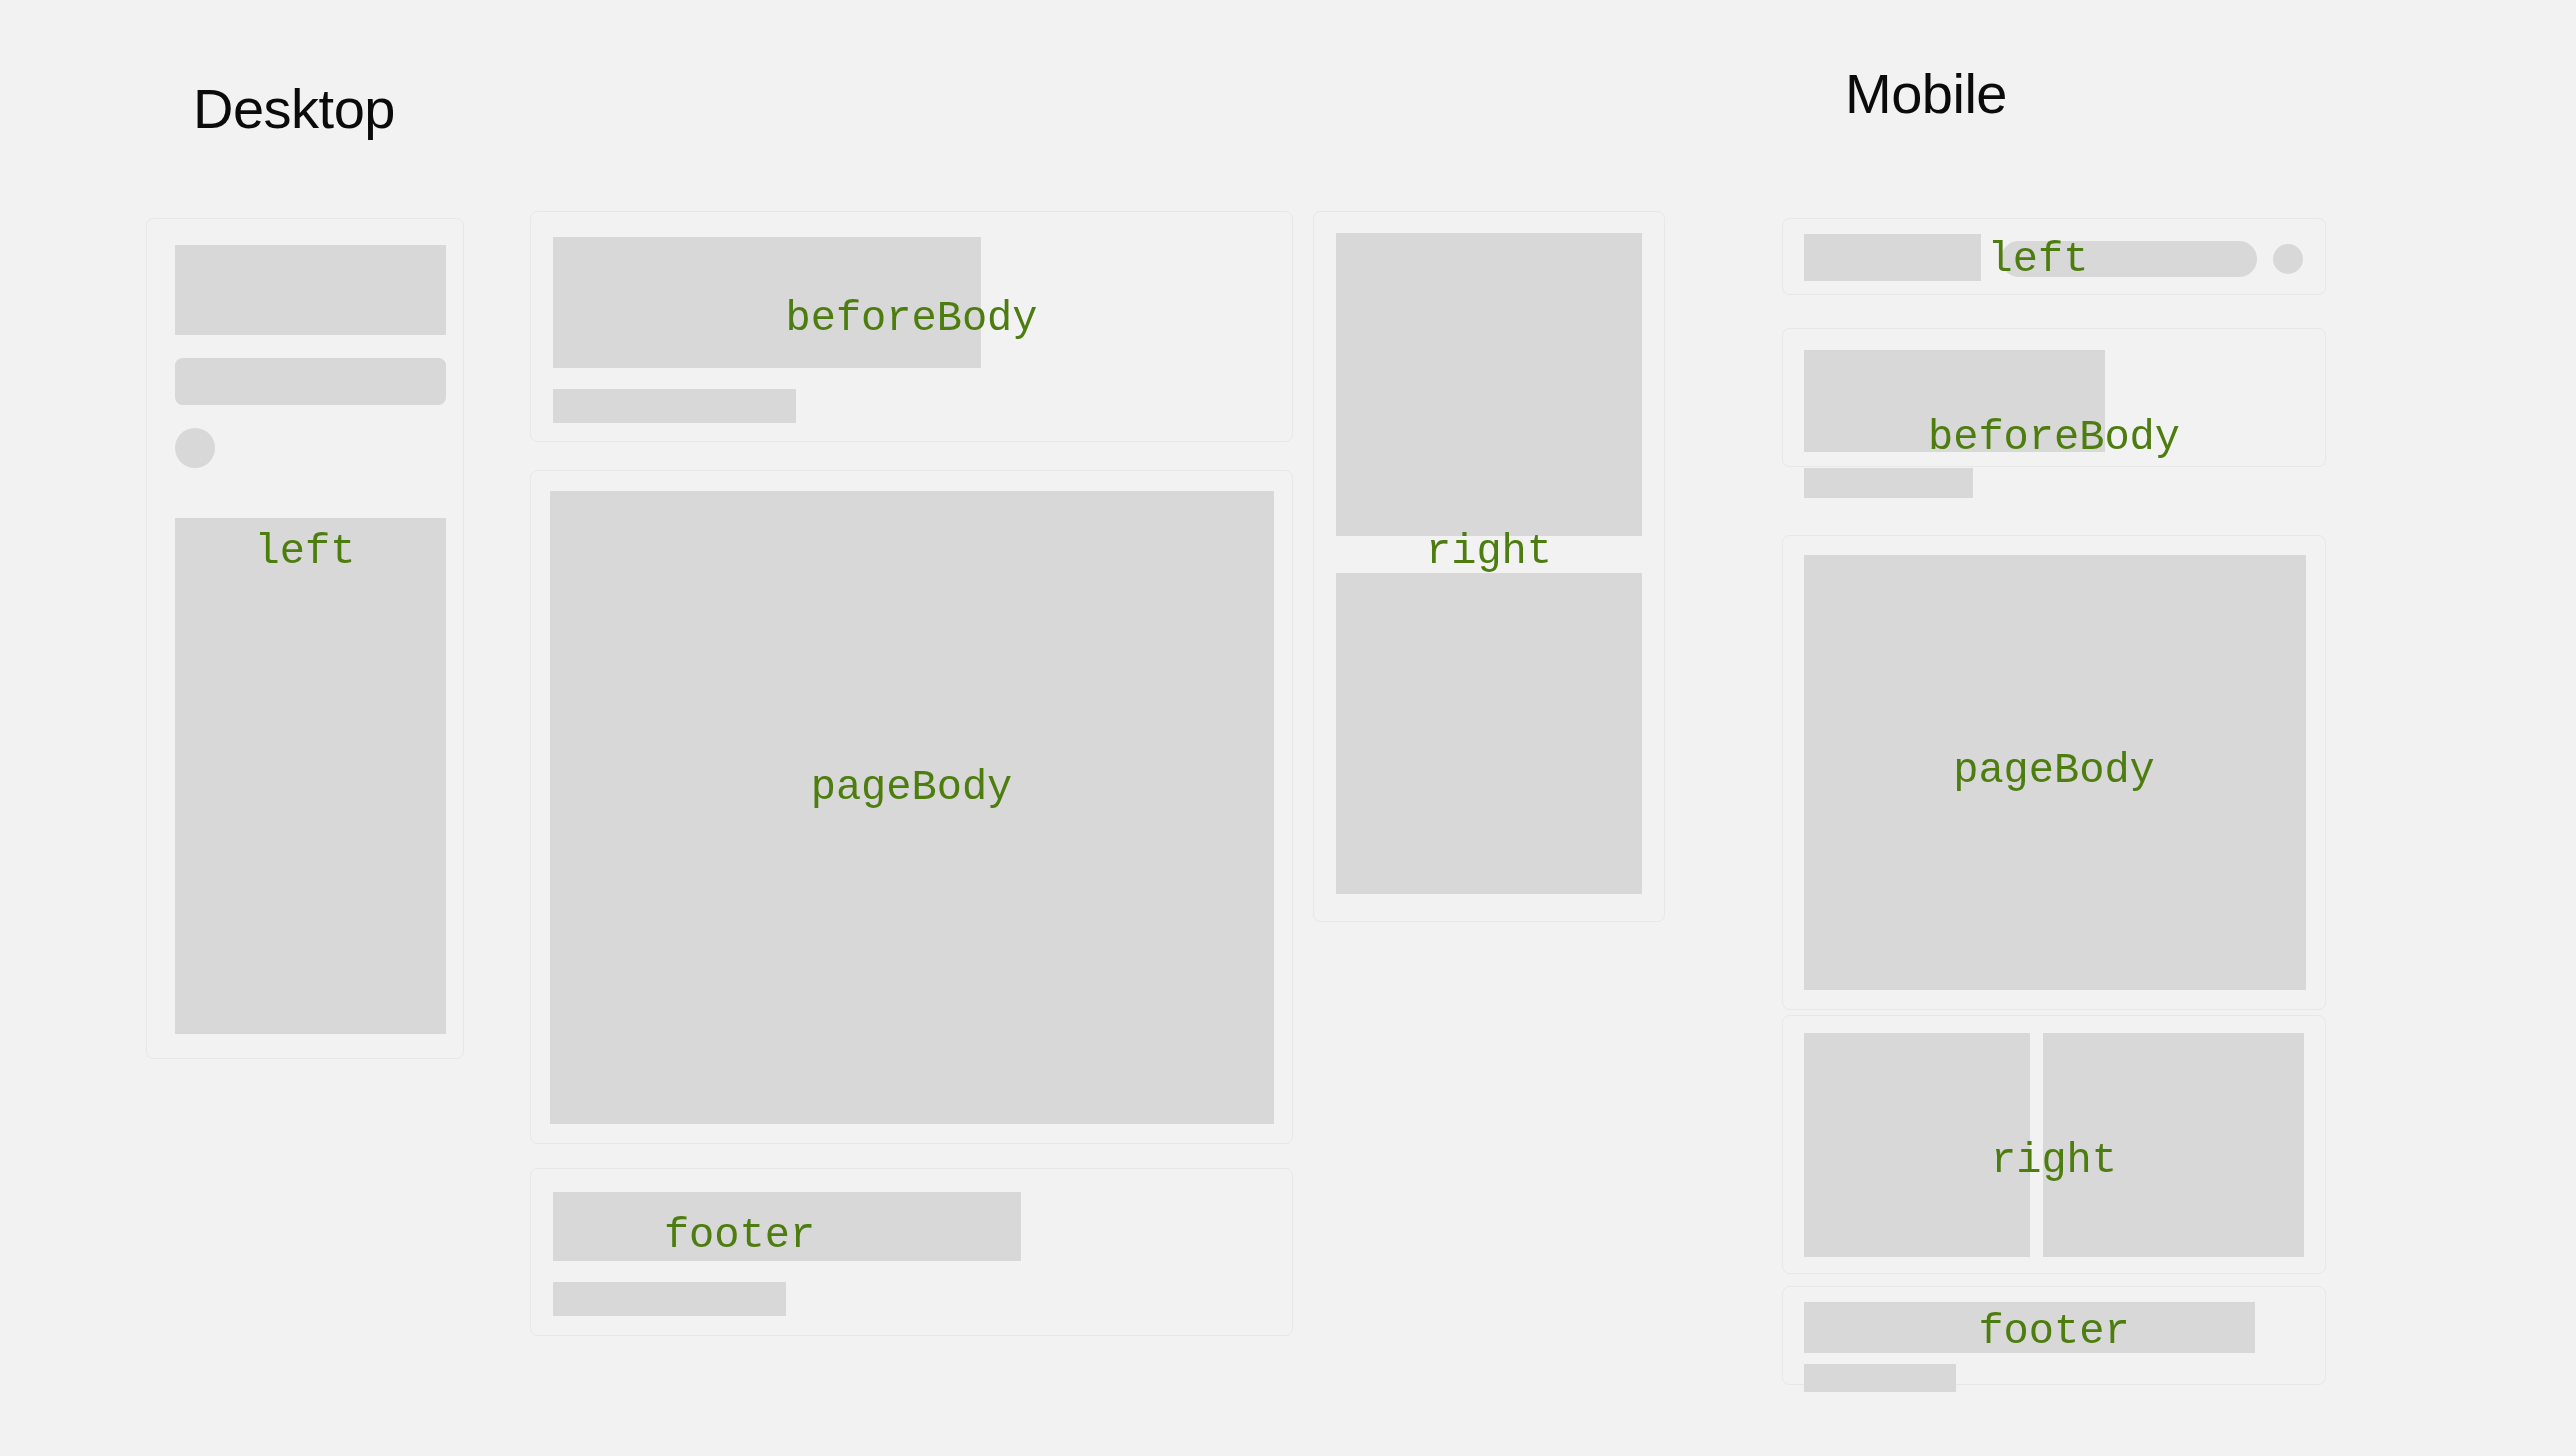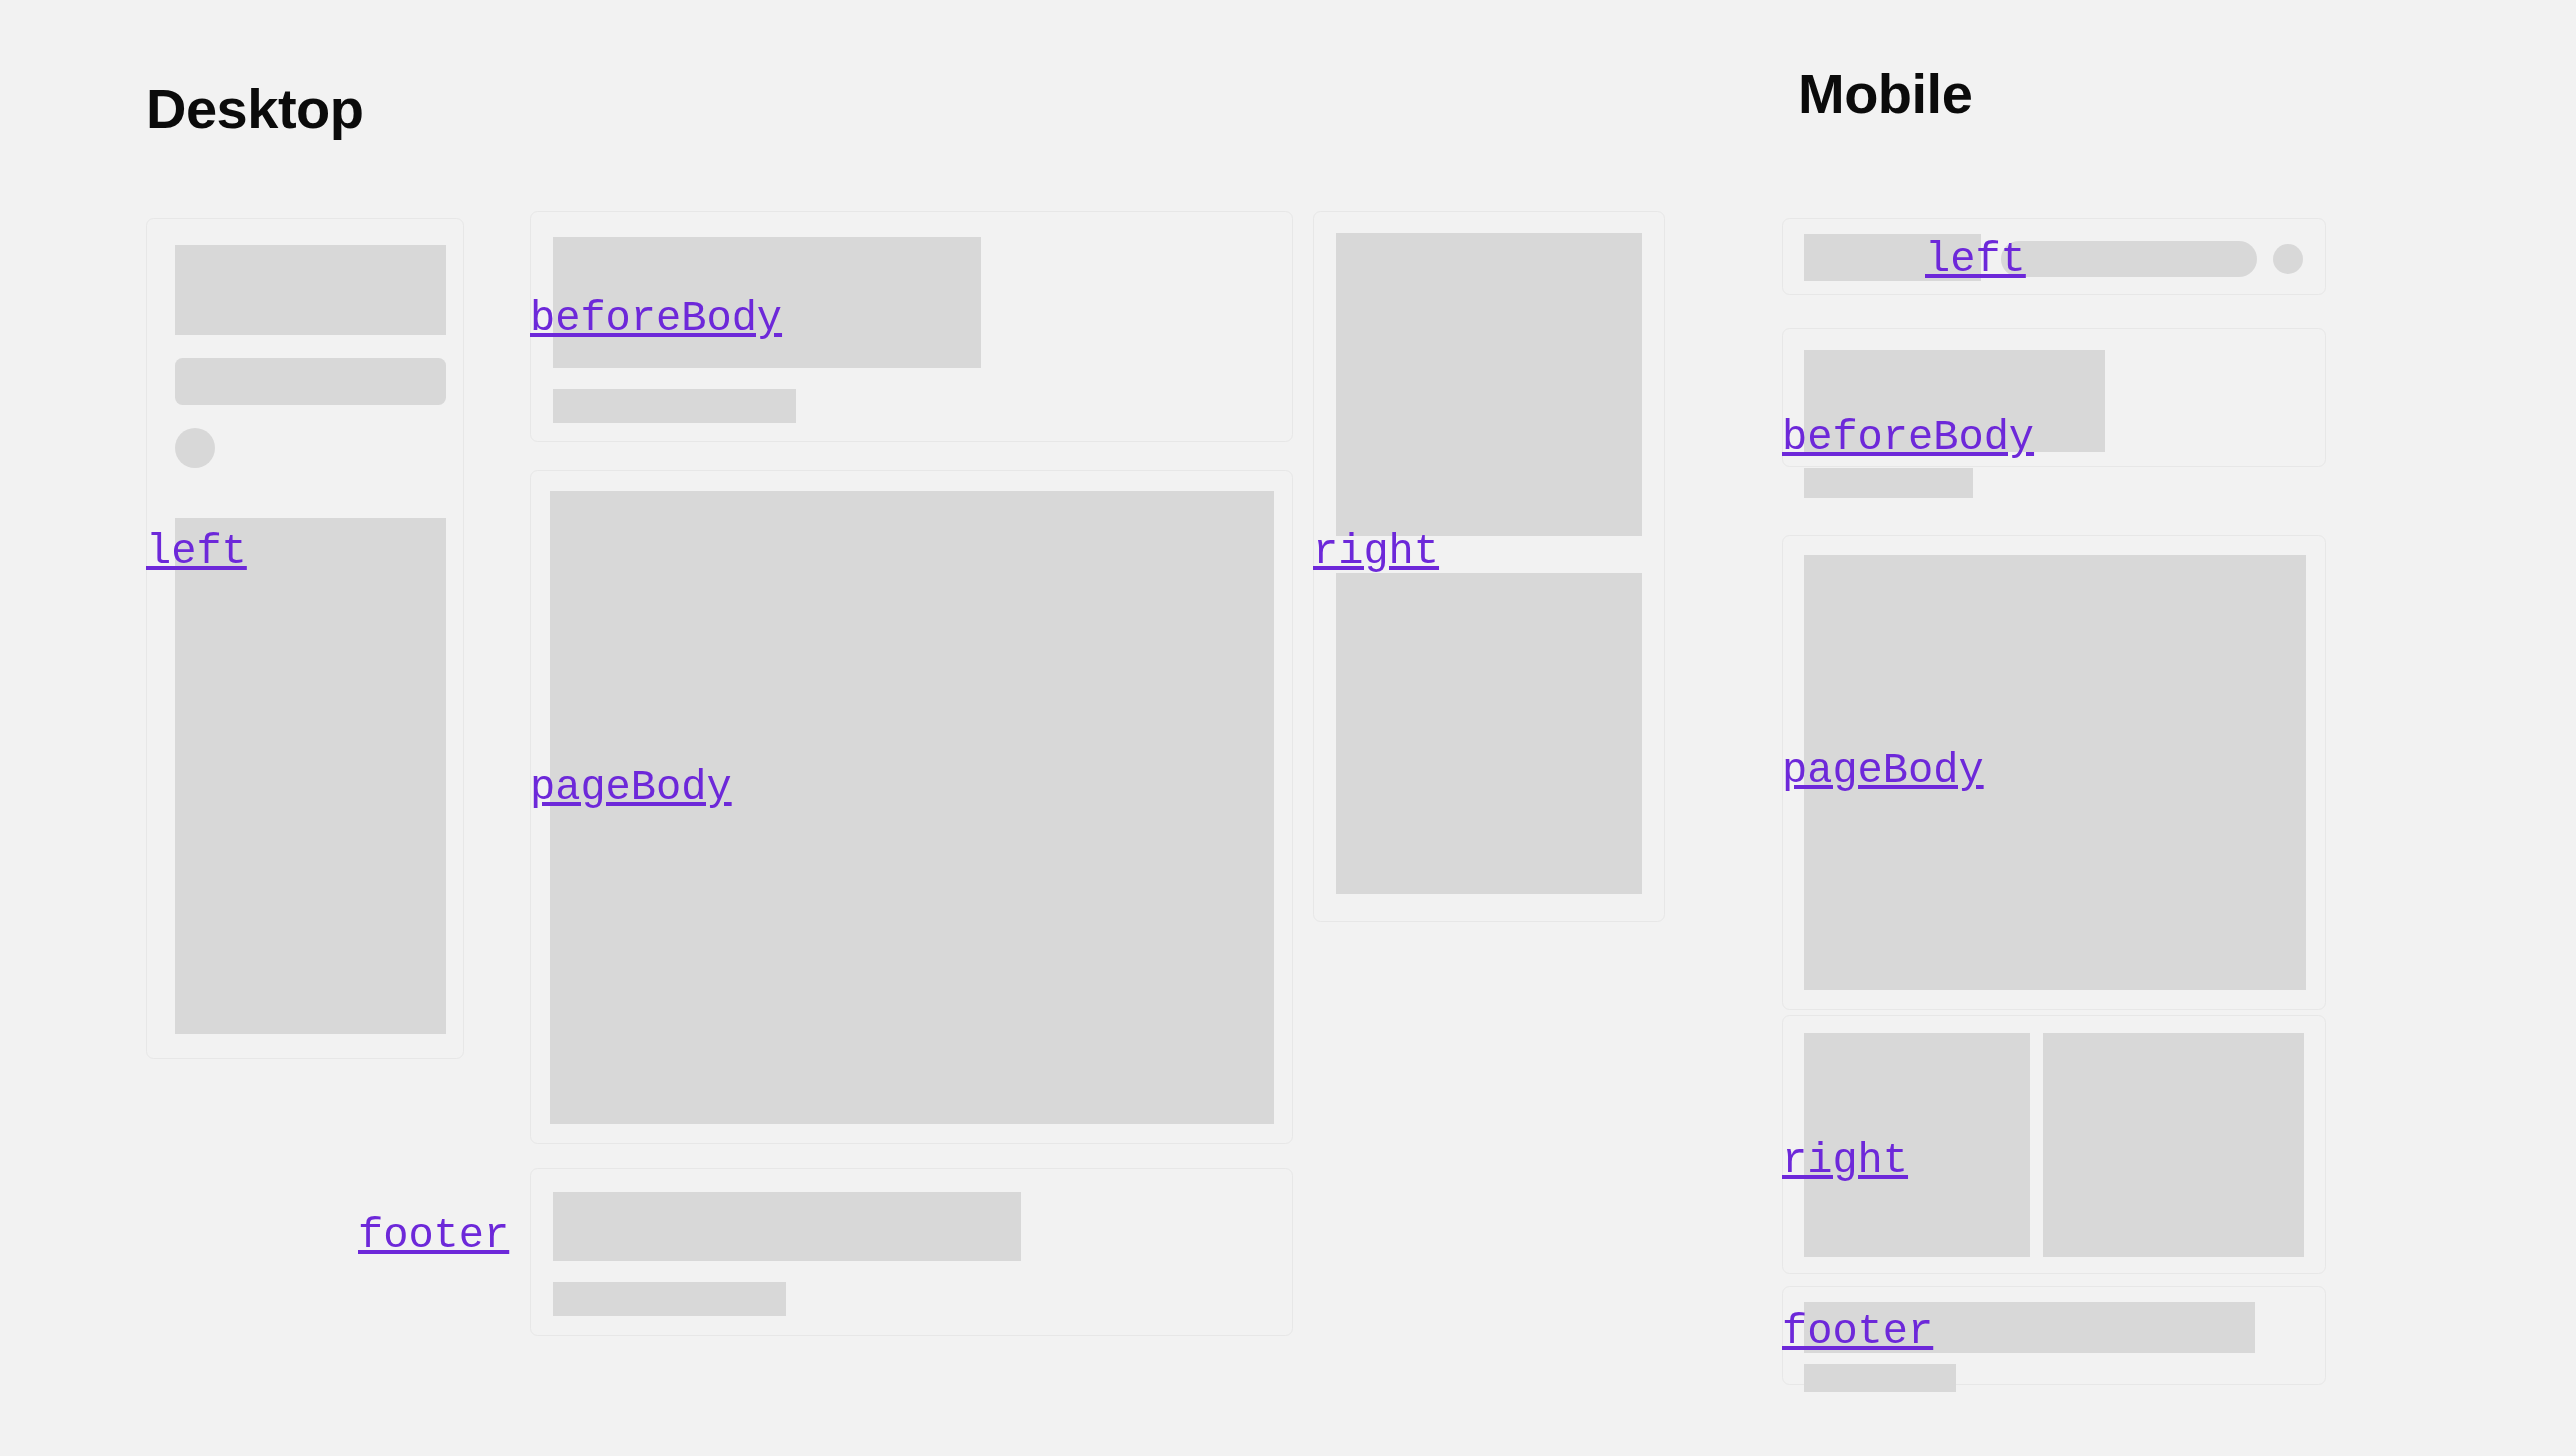--- a/index.html
+++ b/index.html
@@ -14,26 +14,27 @@
     background: #f2f2f2;
     font-family: "Liberation Sans", sans-serif;
     overflow: hidden;
     position: relative;
   }
 
   
   .section-title {
     position: absolute;
     font-family: "Liberation Sans", sans-serif;
-    font-weight: bold;
+    font-weight: normal;
     font-size: 56px;
     line-height: 1;
     color: #0b0b0b;
     letter-spacing: -0.5px;
     white-space: nowrap;
+    margin-left: 47px;
   }
   #desktop-title { left: 146px; top: 81px; }
   #mobile-title  { left: 1798px; top: 66px; }
 
   
   .card {
     position: absolute;
     background: #f2f2f2;
     border: 1.9px solid #e7e7e7;
     border-radius: 7.5px;
@@ -44,25 +45,25 @@
     position: absolute;
     background: #d8d8d8;
   }
   .blk.rounded { border-radius: 11.3px; }
   .blk.circle  { border-radius: 50%; }
 
   
   .region-label {
     position: absolute;
     font-family: "Liberation Mono", "DejaVu Sans Mono", monospace;
-    color: #6d28d9;
+    color: #4d7c0f;
     white-space: nowrap;
     pointer-events: none;
     z-index: 5;
-    text-decoration: underline;
+    text-align: center;
   }
 
   
   #desktop-left-card { left: 146px; top: 218px; width: 318px; height: 841px; }
   #dl-blk-1 { left: 28px; top: 26px; width: 271px; height: 90px; }
   #dl-blk-2 { left: 28px; top: 139px; width: 271px; height: 47px; border-radius: 7.5px; }
   #dl-blk-3 { left: 28px; top: 209px; width: 40px; height: 40px; }
   #dl-blk-4 { left: 28px; top: 299px; width: 271px; height: 516px; }
   #dl-label { left: 146px; top: 528px; width: 318px; font-size: 42px; }
 

